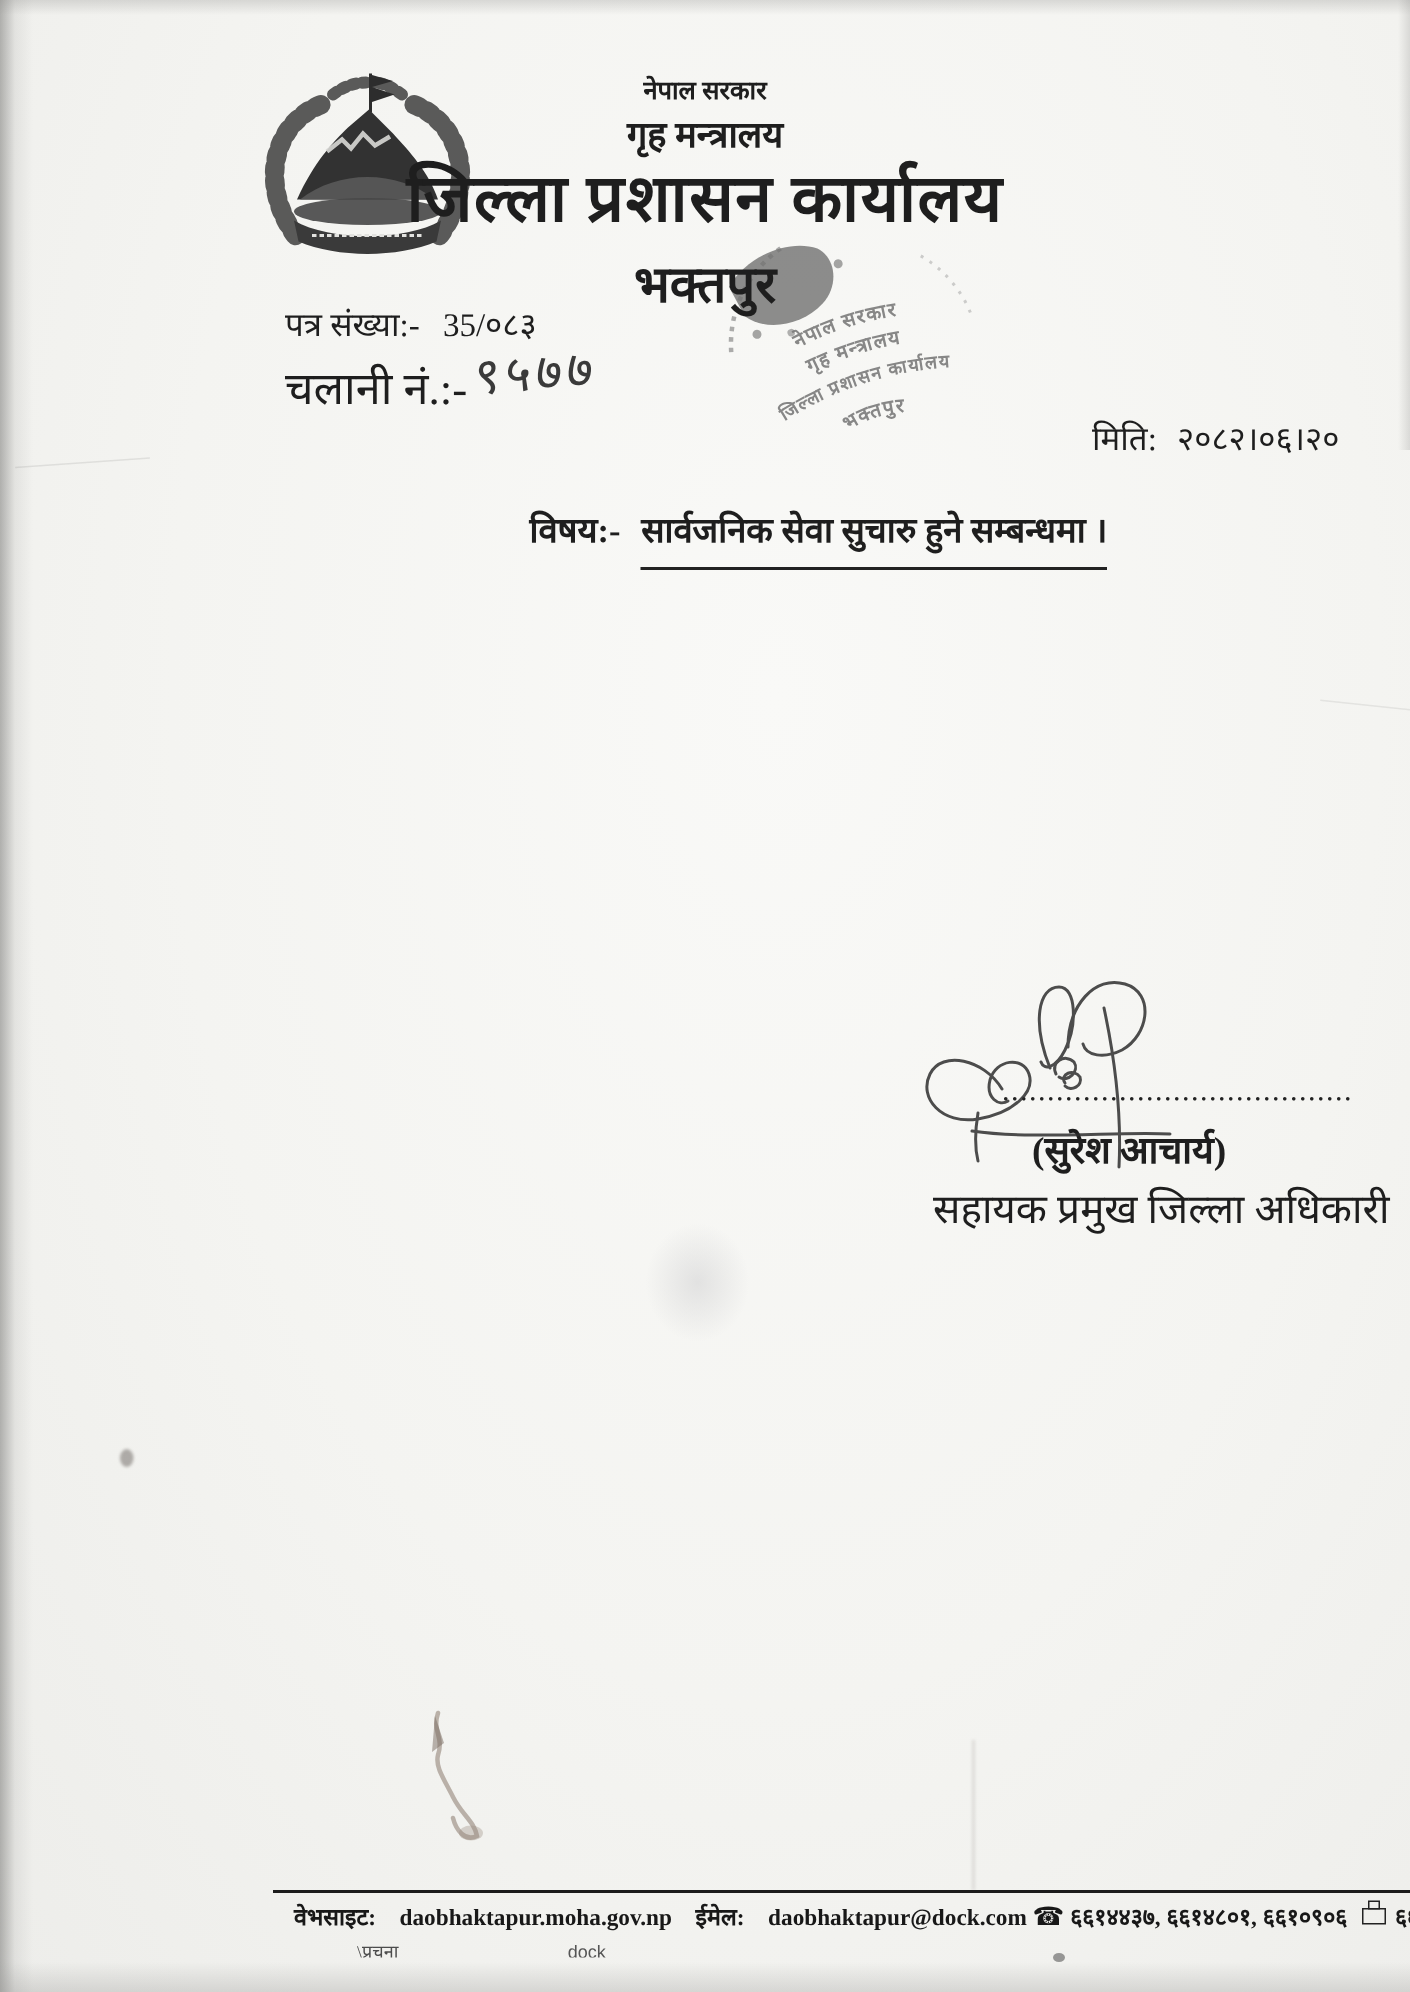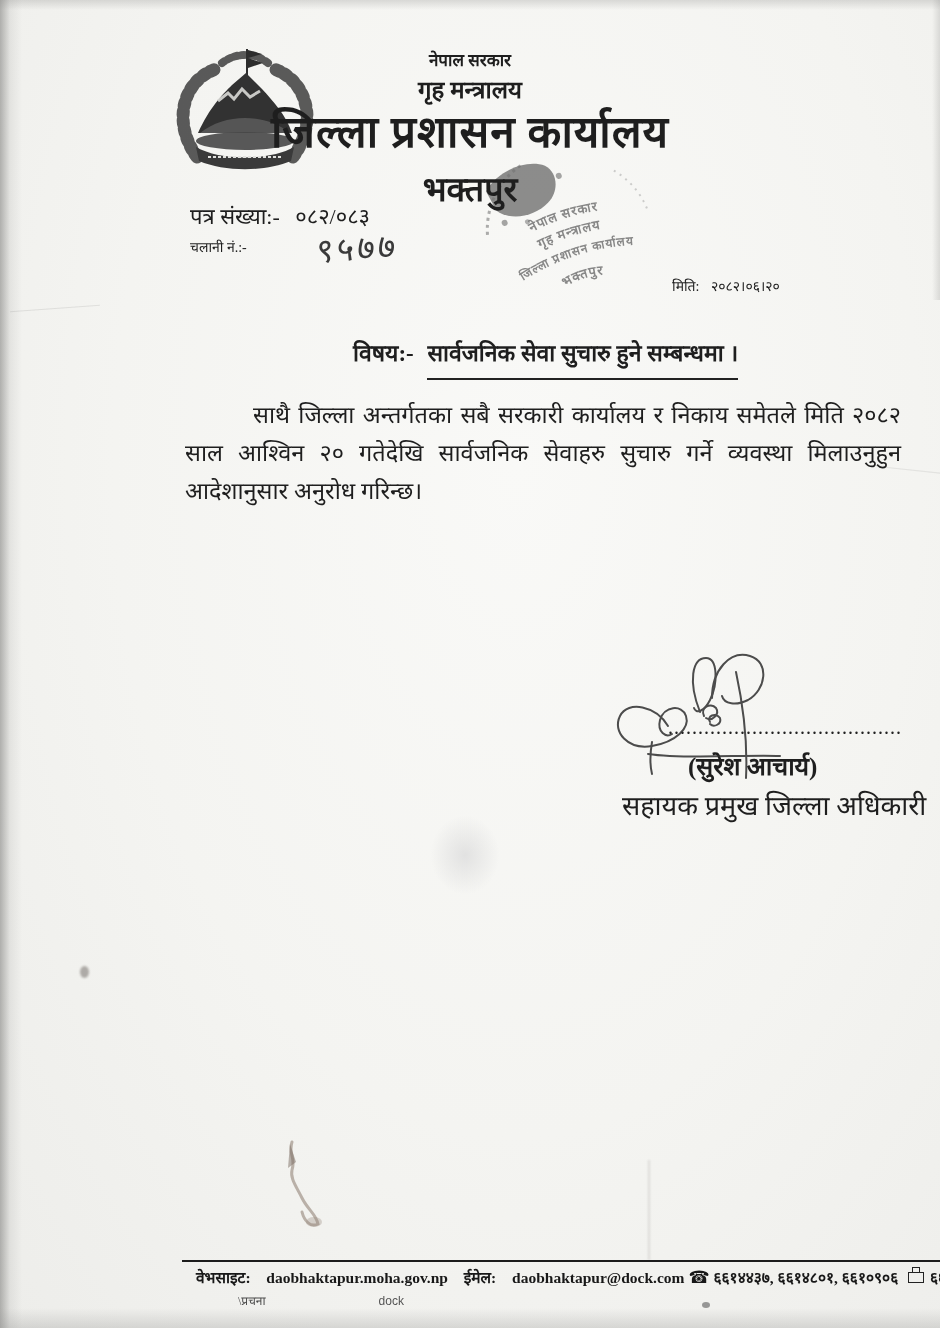--- a/index.html
+++ b/index.html
@@ -29,24 +29,24 @@
   .spot1{left:80px;top:966px;width:9px;height:12px;border-radius:50%;background:rgba(90,85,80,.45);filter:blur(1px);}
   .spot2{left:702px;top:1302px;width:8px;height:6px;border-radius:50%;background:rgba(60,60,60,.5);filter:blur(.5px);}
   .streak{left:648px;top:1160px;width:2px;height:100px;background:rgba(120,115,110,.18);filter:blur(1px);}
   
   .lh-gov{left:0;top:48px;width:100%;text-align:center;font-size:17px;font-weight:bold;}
   .lh-min{left:0;top:72px;width:100%;text-align:center;font-size:24px;font-weight:bold;}
   .lh-office{left:0;top:100px;width:100%;text-align:center;font-size:44px;font-weight:bold;letter-spacing:1px;z-index:3;}
   .lh-district{left:0;top:165px;width:100%;text-align:center;font-size:34px;font-weight:bold;z-index:3;}
   
   .meta-letter{left:190px;top:200px;font-size:22px;}
-  .meta-dispatch{left:190px;top:237px;font-size:14px;}
+  .meta-dispatch{left:190px;top:237px;font-size:30px;}
   .dispatch-value{left:316px;top:224px;font-size:34px;color:#3a3a3a;letter-spacing:3px;
     transform:rotate(-4deg) skewX(-8deg);font-weight:normal;}
-  .meta-date{left:672px;top:276px;font-size:14px;}
+  .meta-date{left:728px;top:276px;font-size:22px;}
   
   .subject{left:353px;top:336px;font-size:23px;font-weight:bold;z-index:2;}
   .subject .underlined{border-bottom:2px solid #222;padding-bottom:12px;}
   
   .letter-body{left:185px;top:396px;width:716px;font-size:23.5px;line-height:38px;text-align:justify;z-index:2;}
   .letter-body p{margin:0 0 6px 0;text-indent:68px;}
   
   .sig-svg{left:608px;top:642px;width:210px;height:150px;z-index:2;}
   .sig-dots{left:668px;top:716px;font-size:20px;letter-spacing:1px;color:#222;z-index:1;}
   .sig-name{left:688px;top:748px;font-size:25px;font-weight:bold;}
@@ -124,38 +124,37 @@
     <g fill="#6a6a6a" font-size="13" font-weight="bold" letter-spacing="1" opacity="0.9">
       <text text-anchor="middle"><textPath href="#arc1" startOffset="50%">नेपाल सरकार</textPath></text>
       <text text-anchor="middle"><textPath href="#arc2" startOffset="50%">गृह मन्त्रालय</textPath></text>
       <text text-anchor="middle" font-size="12"><textPath href="#arc3" startOffset="50%">जिल्ला प्रशासन कार्यालय</textPath></text>
       <text text-anchor="middle"><textPath href="#arc4" startOffset="50%">भक्तपुर</textPath></text>
     </g>
   </svg>
 
   <div class="abs meta-letter">
     <span>पत्र संख्या:-</span>
-    <span style="margin-left:10px;">०८२/०८३</span>
+    <span style="margin-left:10px;">35/०८३</span>
   </div>
   <div class="abs meta-dispatch">
     <span>चलानी नं.:-</span>
   </div>
   <div class="abs dispatch-value">९५७७</div>
   <div class="abs meta-date">
     <span>मिति:</span>
     <span style="margin-left:8px;">२०८२।०६।२०</span>
   </div>
 
   <div class="abs subject">
     <span>विषय:-</span>
     <span class="underlined" style="margin-left:8px;">सार्वजनिक सेवा सुचारु हुने सम्बन्धमा ।</span>
   </div>
 
   <div class="abs letter-body">
-    <p>साथै जिल्ला अन्तर्गतका सबै सरकारी कार्यालय र निकाय समेतले मिति २०८२ साल आश्विन २० गतेदेखि सार्वजनिक सेवाहरु सुचारु गर्ने व्यवस्था मिलाउनुहुन आदेशानुसार अनुरोध गरिन्छ।</p>
   </div>
 
   <div class="abs sig-dots">.......................................</div>
   <svg class="abs sig-svg" viewBox="0 0 210 150">
     <g stroke="#2f2f2f" stroke-width="2" fill="none" opacity="0.85" stroke-linecap="round">
       <path d="M60,84 C48,64 20,58 12,74 C4,90 20,108 44,104 C68,100 82,86 78,74 C74,62 56,64 52,78 C49,90 58,96 64,92"></path>
       <path d="M92,70 C80,40 84,16 98,16 C110,16 110,42 102,58 C96,70 88,72 86,66"></path>
       <path d="M104,56 C104,28 122,8 142,14 C162,20 158,48 140,58 C128,64 116,62 114,54"></path>
       <path d="M96,74 C92,66 102,60 108,66 C112,72 104,80 98,76"></path>
       <path d="M102,80 C98,74 108,70 112,76 C114,82 106,86 102,82"></path>

